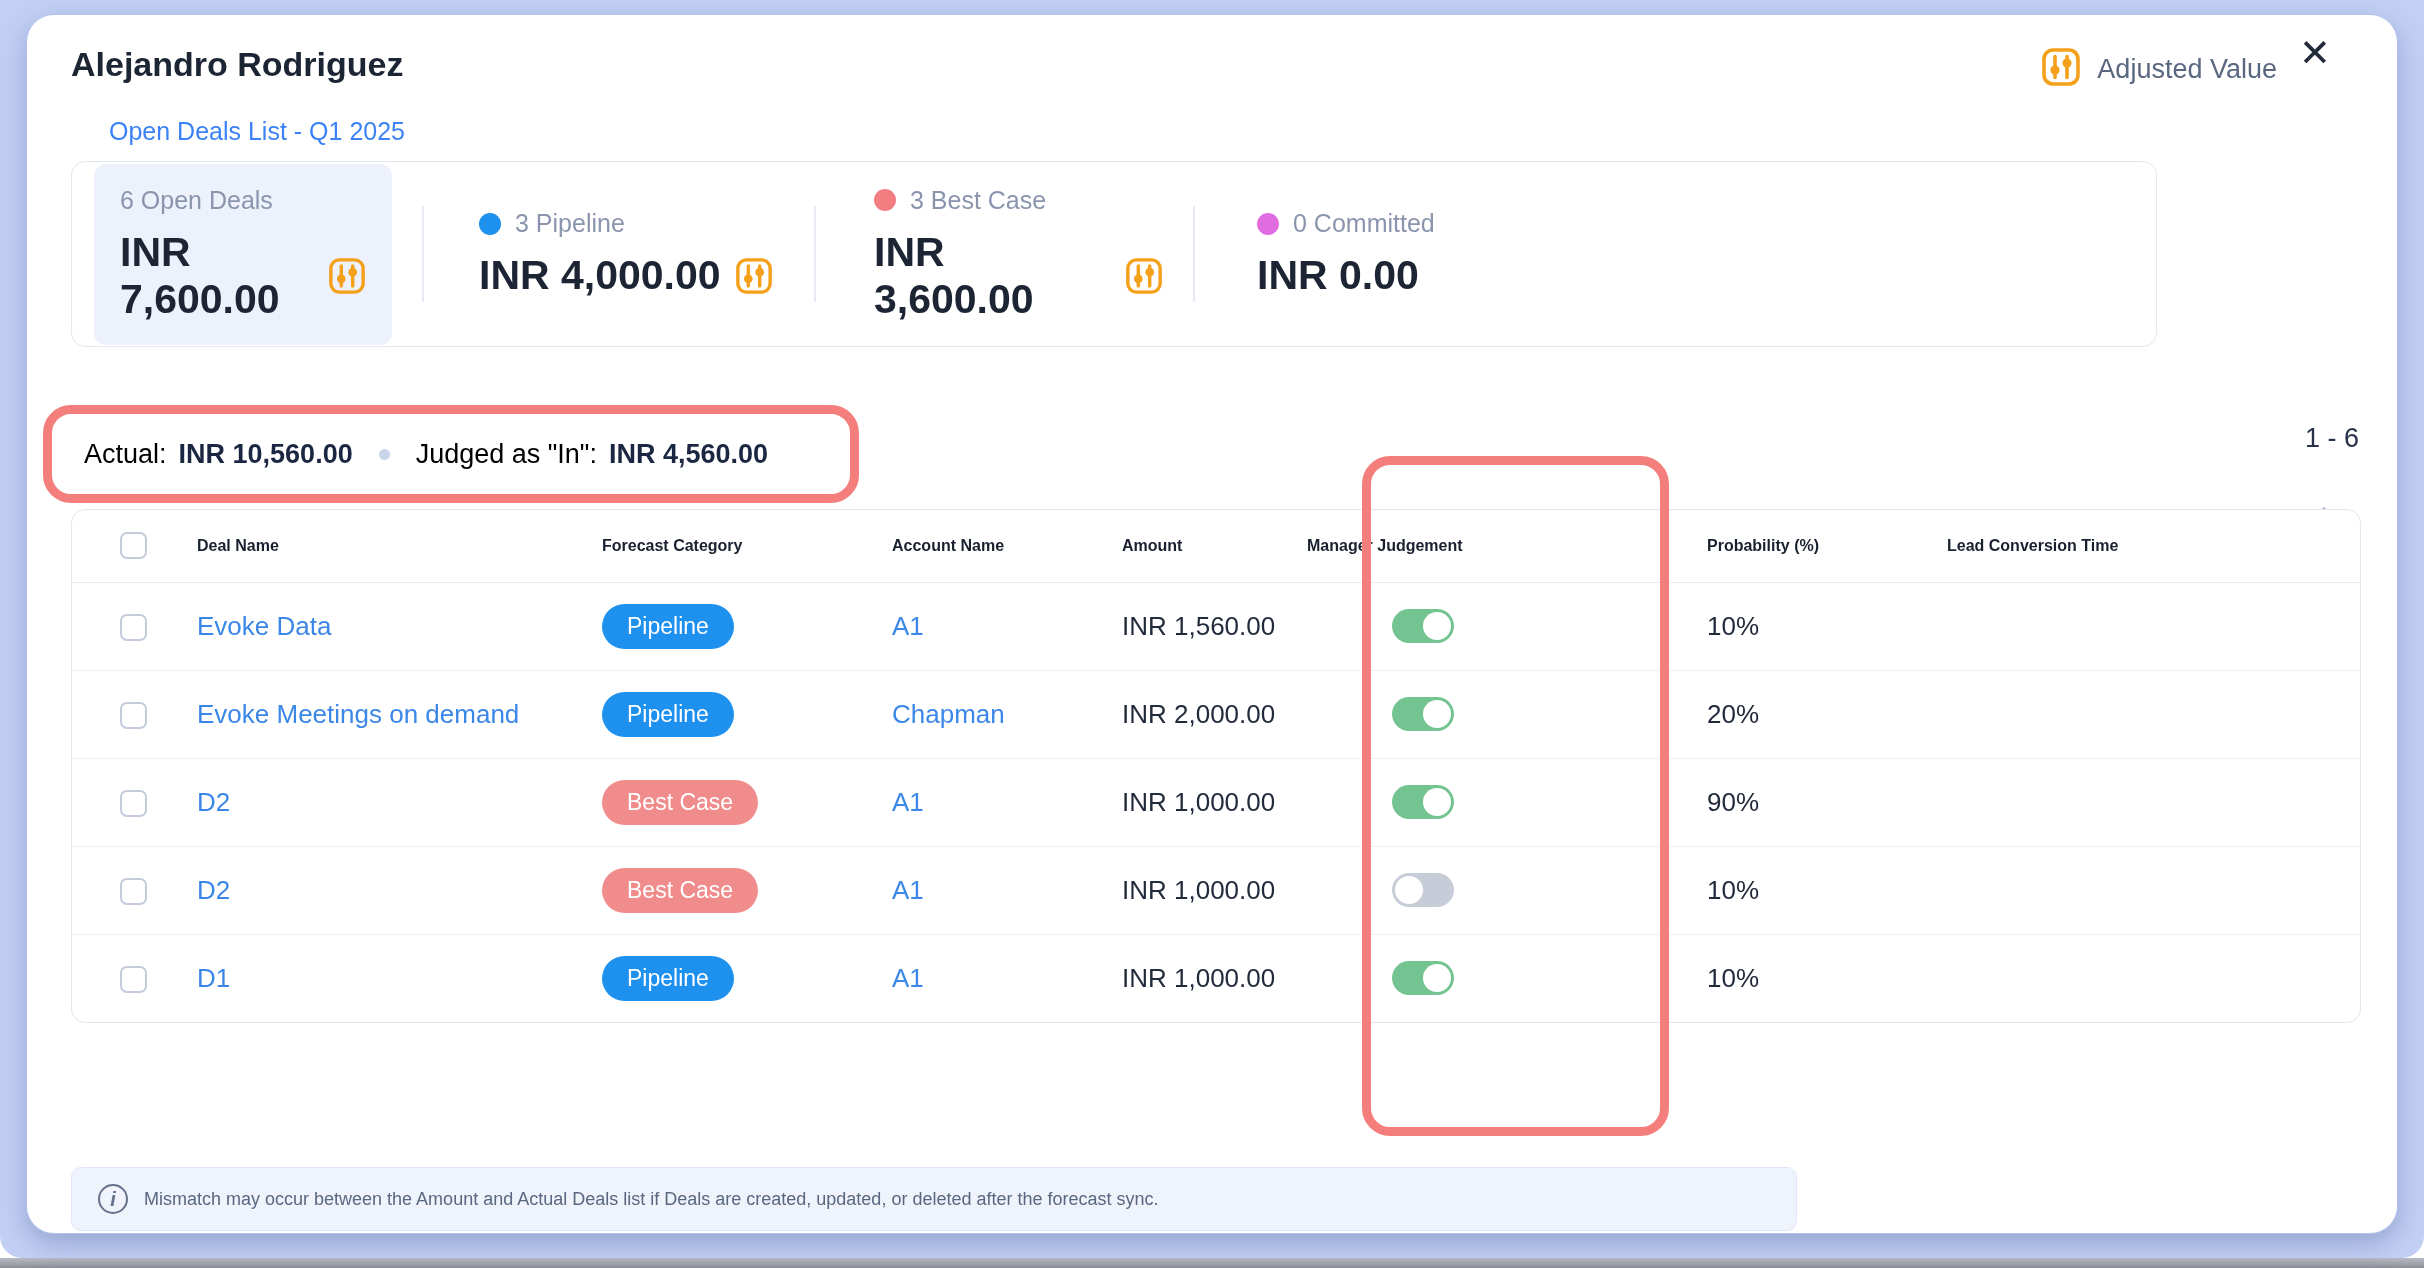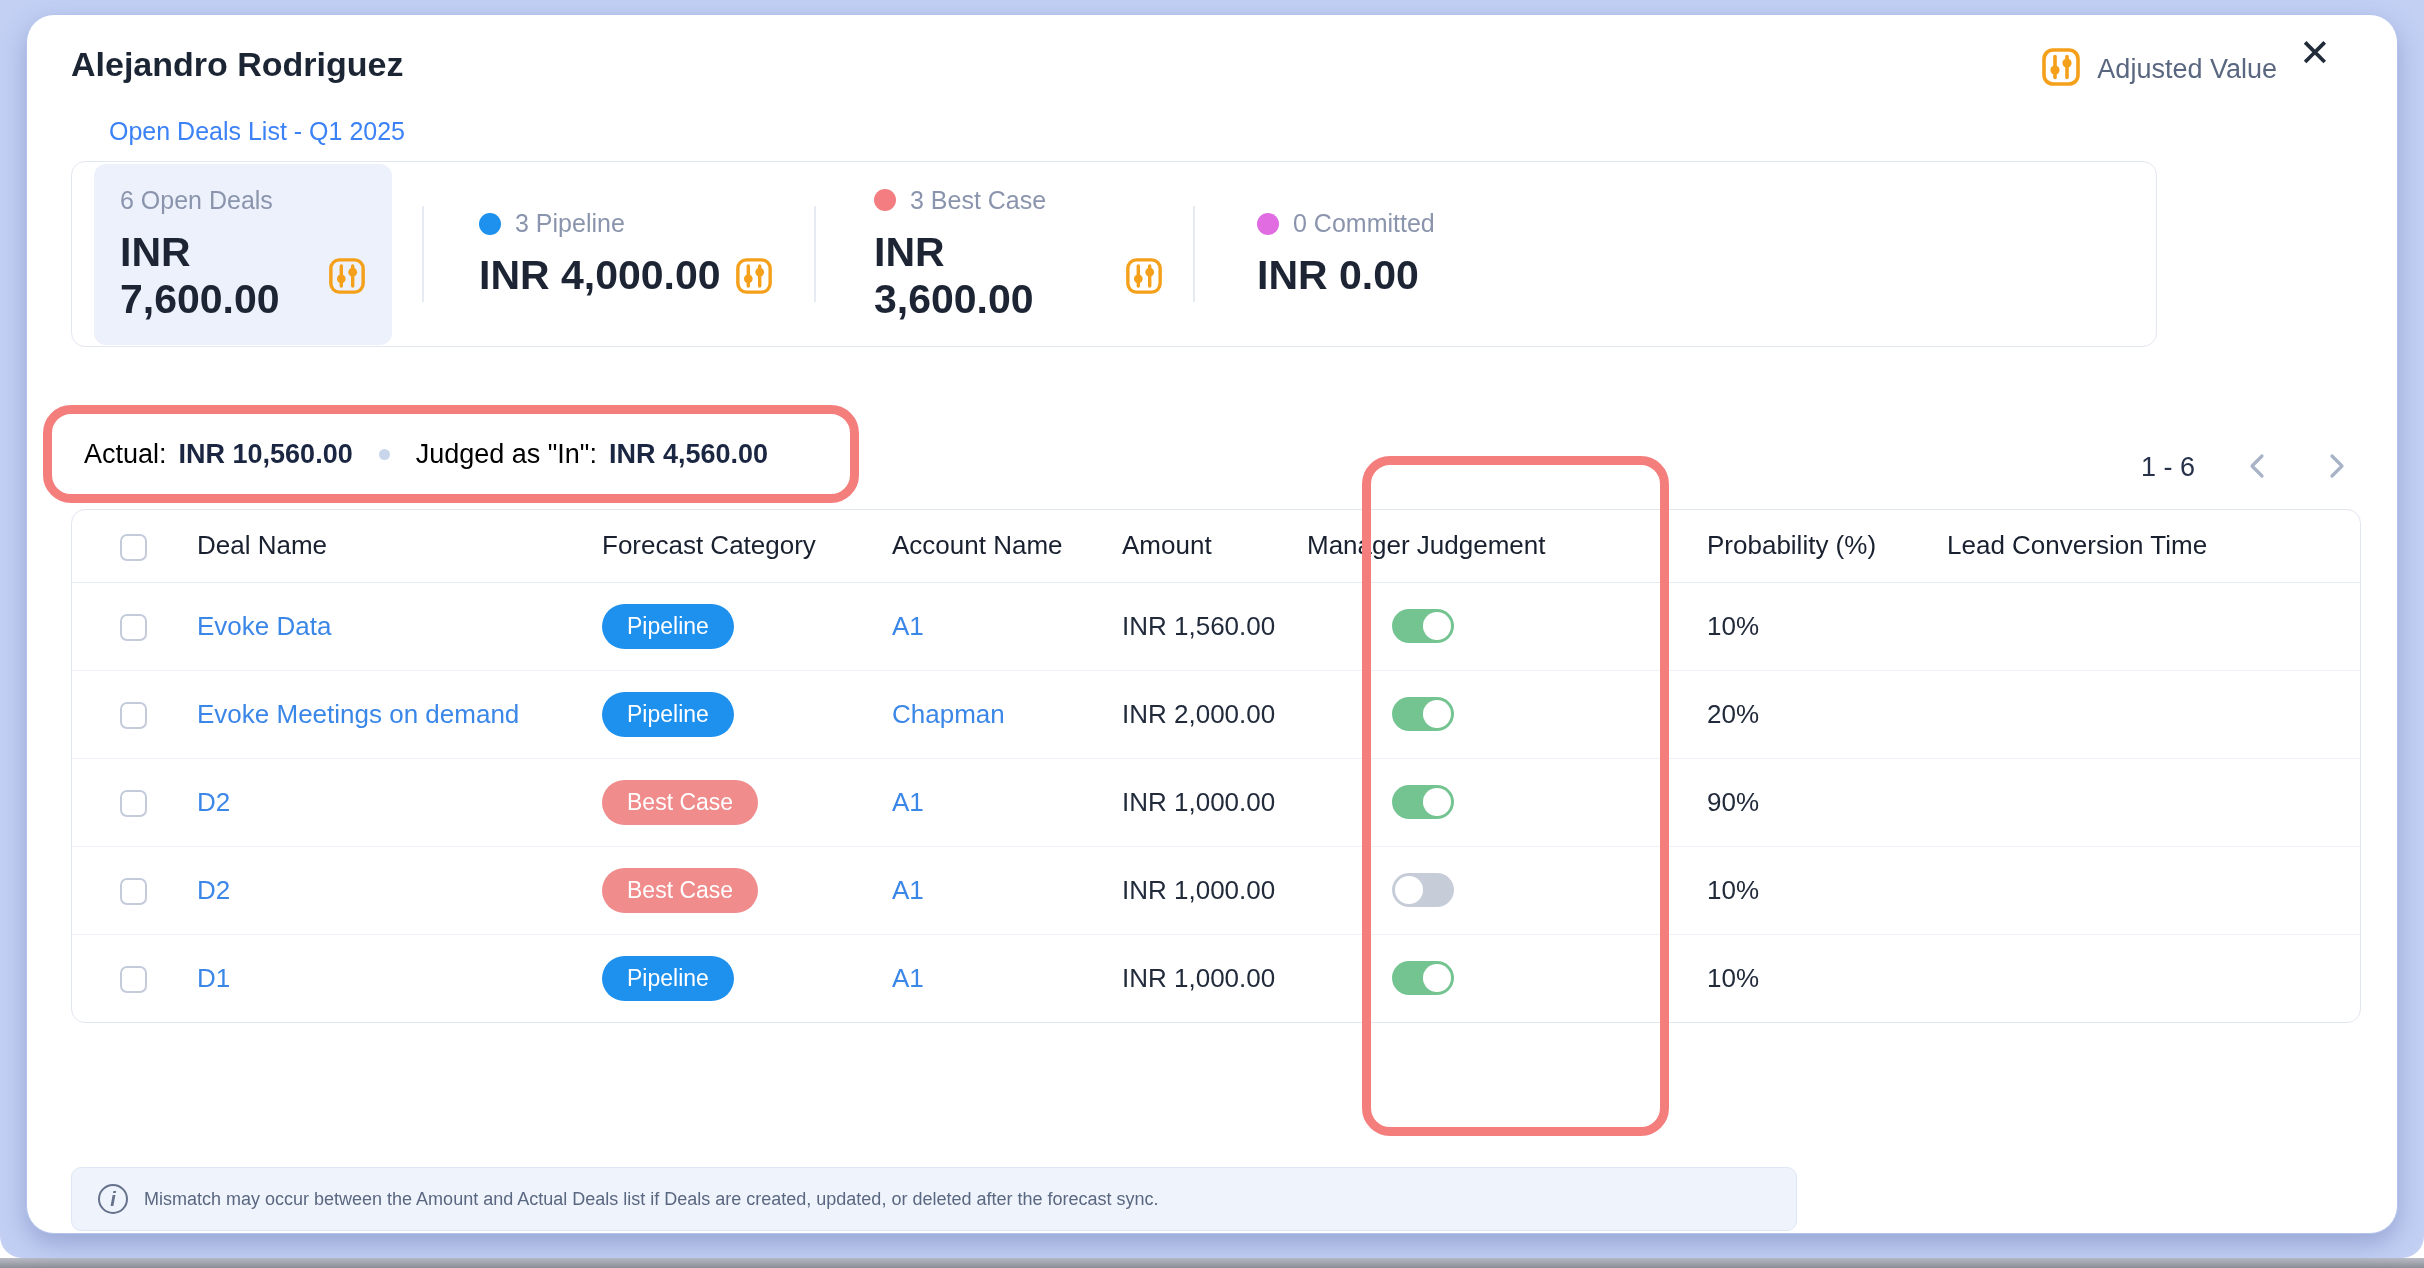--- a/index.html
+++ b/index.html
@@ -41,31 +41,31 @@
   .sec-3 { margin-left:58px; width:289px; }
   .sec-4 { margin-left:62px; flex:1; }
 
   .totals { position:absolute; left:16px; top:390px; height:98px; width:816px;
     border:9px solid var(--annotation,#F47E7C); border-radius:28px;
     display:flex; align-items:center; padding:0 32px; gap:12px; background:#fff; }
   .totals .lab { font-size:27px; color:#000000; }
   .totals .val { font-size:27px; font-weight:700; color:#1B2742; }
   .sep-dot { width:11px; height:11px; border-radius:50%; background:#C9D5EA; margin:0 14px; }
 
-  .pagination { position:absolute; top:408px; right:46px; height:60px;
-    display:flex; align-items:flex-end; gap:48px; }
+  .pagination { position:absolute; top:408px; right:38px; height:60px;
+    display:flex; align-items:flex-start; gap:48px;flex-direction:column; }
   .pagination .range { font-size:27px; color:#27324A; }
   .pager { background:none; border:none; cursor:pointer; width:30px; height:34px; padding:0; }
 
   .table-area { position:absolute; left:44px; top:494px; width:2290px; }
   .table-wrap { border:1.5px solid #E2E6EF; border-radius:14px; overflow:hidden; background:#fff; }
   table { border-collapse:collapse; table-layout:fixed; width:2290px; }
   th, td { padding:0 0 0 25px; text-align:left; vertical-align:middle; overflow:hidden;
     white-space:nowrap; }
-  thead th { height:72px; font-size:26px; font-weight:400; color:#19202F;
+  thead th { height:72px; font-size:16px; font-weight:700; color:#19202F;
     border-bottom:1px solid #E6EAF1; }
   tbody td { height:88px; font-size:26px; color:#222B3C;margin-top:12px; }
   tbody tr { border-bottom:1px solid #EEF1F6; }
   tbody tr:last-child { border-bottom:none; }
   .c-cb { padding-left:48px; }
   .c-amt { text-align:right; padding-right:25px; }
   .c-mj { padding-left:110px; }
   .checkbox { display:inline-block; width:27px; height:27px; border:2px solid #C4CBDA;
     border-radius:7px; background:#fff; vertical-align:middle; cursor:pointer; }
   a.link { color:var(--link-blue,#3B87E8); text-decoration:none; cursor:pointer; }

